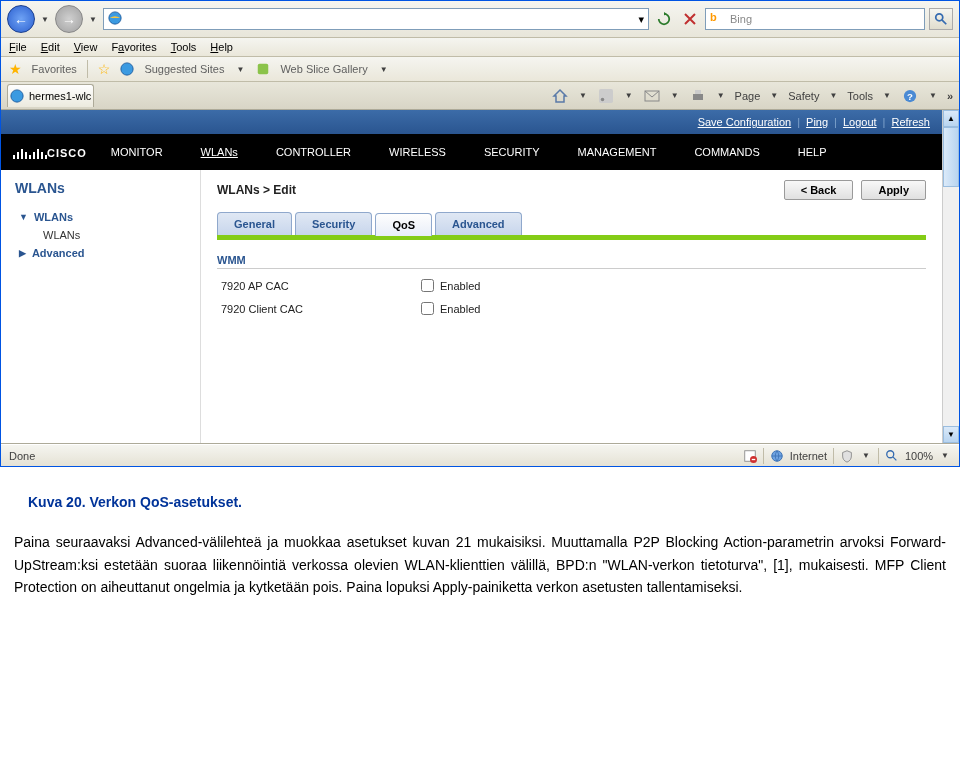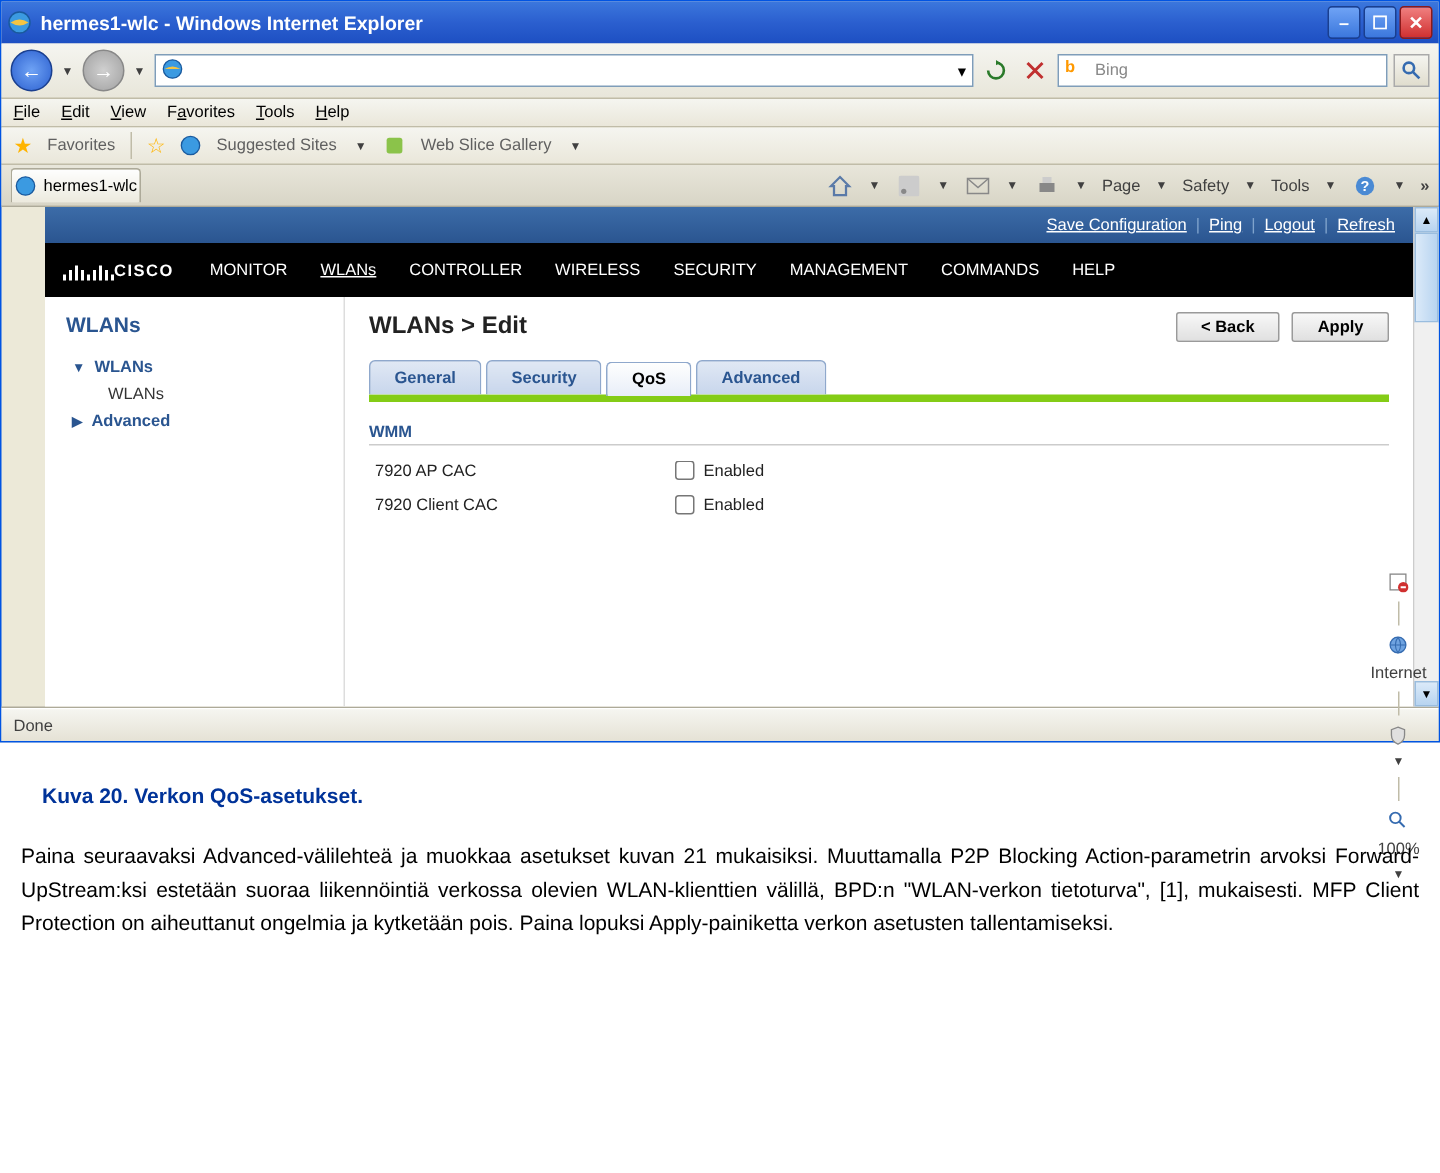--- a/index.html
+++ b/index.html
@@ -37,96 +37,82 @@
   .sep { width: 1px; height: 18px; background: #c0bca8; }
   
   .tabbar { background: linear-gradient(to bottom, #e8e6da, #d8d5c6); padding: 0 6px; border-bottom: 1px solid #adaa99; display: flex; align-items: center; height: 28px; }
   .tab { background: linear-gradient(to bottom, #fefefe, #eceade); border: 1px solid #adaa99; border-bottom: none; padding: 4px 2px; display: flex; align-items: center; gap: 5px; border-radius: 3px 3px 0 0; }
   .tab .ie-small { width: 14px; height: 14px; }
   .tabbar .right { margin-left: auto; display: flex; align-items: center; gap: 8px; color: #404040; }
   .tool-icon { width: 18px; height: 18px; display: flex; align-items: center; justify-content: center; }
   
   
   .content-frame { display: flex; height: 334px; border-bottom: 1px solid #adaa99; }
-  .content-main { flex: 1; overflow: hidden; padding-left: 29px; }
+  .content-main { flex: 1; overflow: hidden; }
   .scrollbar { width: 17px; background: #eee; border-left: 1px solid #ccc; display: flex; flex-direction: column; }
   .scroll-btn { height: 17px; background: linear-gradient(to bottom, #dbeaf9, #b8d4f0); border: 1px solid #9abddf; display: flex; align-items: center; justify-content: center; font-size: 8px; }
   .scroll-track { flex: 1; background: #f0f0f0; }
   .scroll-thumb { height: 60px; background: linear-gradient(to right, #dbeaf9, #b8d4f0); border: 1px solid #9abddf; margin: 0; }
   
   .cisco-top { background: linear-gradient(to bottom, #3c6ca8, #2a5590); color: #fff; height: 24px; display: flex; align-items: center; justify-content: flex-end; padding: 0 12px; font-size: 11px; gap: 6px; }
   .cisco-top a { color: #fff; text-decoration: underline; cursor: pointer; }
   .cisco-top .sepline { color: #7fa3cc; }
   
   .cisco-nav { background: #000; color: #fff; height: 36px; display: flex; align-items: center; padding: 0 12px; }
   .cisco-logo { display: flex; flex-direction: row; align-items: center; margin-right: 24px; }
   .cisco-bars { display: flex; gap: 2px; align-items: flex-end; height: 14px; }
   .cisco-bars div { width: 2px; background: #fff; }
   .cisco-logo-text { font-size: 11px; font-weight: bold; letter-spacing: 1px; margin-top: 2px; }
-  .cisco-nav-items { display: flex; gap: 22px; font-size: 11px; }
+  .cisco-nav-items { display: flex; gap: 38px; font-size: 11px; }
   .cisco-nav-items span { cursor: pointer; }
   .cisco-nav-items .active { text-decoration: underline; color: #fff; }
   
   .cisco-body { display: flex; background: #fff; height: 274px; }
   .cisco-sidebar { width: 200px; padding: 10px 14px; border-right: 1px solid #ddd; }
   .cisco-sidebar h3 { color: #2a5590; font-size: 14px; margin-bottom: 12px; font-weight: bold; }
   .sidebar-item { display: flex; align-items: center; gap: 6px; padding: 3px 4px; font-size: 11px; color: #333; cursor: pointer; }
   .sidebar-item .tri-down { color: #2a5590; font-size: 9px; }
   .sidebar-item .tri-right { color: #2a5590; font-size: 9px; }
   .sidebar-item.sub { padding-left: 28px; }
   .sidebar-item.bold { font-weight: bold; color: #2a5590; }
   
   .cisco-main { flex: 1; padding: 10px 16px; font-size: 11px; color: #222; }
   .cisco-main-head { display: flex; align-items: center; margin-bottom: 12px; }
-  .cisco-main-head h3 { font-size: 16px; font-weight: bold; }
+  .cisco-main-head h3 { font-size: 12px; font-weight: bold; }
   .cisco-btns { margin-left: auto; display: flex; gap: 8px; }
   .cisco-btn { background: linear-gradient(to bottom, #f8f8f8, #e0e0e0); border: 1px solid #9a9a9a; padding: 3px 16px; font-size: 11px; font-weight: bold; cursor: pointer; border-radius: 2px; }
   
   .cisco-tabs { display: flex; border-bottom: 5px solid #84cc16; margin-bottom: 14px; }
   .ctab { background: linear-gradient(to bottom, #e0e8f4, #c8d6ec); border: 1px solid #8fa8cc; border-bottom: none; padding: 5px 16px; margin-right: 3px; border-radius: 4px 4px 0 0; font-weight: bold; color: #2a5590; cursor: pointer; }
   .ctab.active { background: linear-gradient(to bottom, #fefefe, #e8eef8); color: #000; position: relative; top: 1px; }
   
   .form-row { display: flex; align-items: center; margin-bottom: 10px; padding-left: 4px; }
   .form-row label { width: 200px; }
   .form-row select { border: 1px solid #7f9db9; font-size: 11px; padding: 1px; background: #fff; width: 140px; }
   .form-row input[type=checkbox] { margin-right: 6px; }
   .form-section { color: #2a5590; font-weight: bold; margin: 8px 0 10px 0; border-bottom: 1px solid #ccc; padding-bottom: 2px; }
   
   
   .statusbar { background: linear-gradient(to bottom, #f5f5f0, #e5e2d5); border-top: 1px solid #fff; height: 22px; display: flex; align-items: center; padding: 0 8px; font-size: 11px; color: #404040; gap: 6px; }
-  .statusbar .right-status { margin-left: auto; display: flex; align-items: center; gap: 6px; flex-direction: column; }
+  .statusbar .right-status { margin-left: auto; display: flex; align-items: center; gap: 6px; }
   .status-sep { width: 1px; height: 16px; background: #c0bca8; }
   
   
   .doc { padding: 24px 14px 30px 14px; font-family: Arial, sans-serif; font-size: 14px; line-height: 1.6; color: #000; }
   .doc .caption { color: #003399; font-weight: bold; margin-bottom: 18px; font-size: 14px; padding-left: 14px; }
   .doc p { text-align: justify; margin-bottom: 6px; }
   .doc .huom { font-weight: bold; }
 
   svg { display: block; }
 </style>
 </head>
 <body>
 
 <div class="window">
 
-  <div class="titlebar">
-    <span class="ie-icon">
-      <svg width="16" height="16" viewBox="0 0 16 16">
-          <circle cx="8" cy="8" r="7" fill="#3b9ae1" stroke="#1a5a9e"></circle>
-          <path d="M2 8 Q8 4 14 8 Q8 12 2 8" fill="#f5c542"></path>
-        </svg>
-    </span>
-    <span class="title-text">hermes1-wlc - Windows Internet Explorer</span>
-    <div class="win-btns">
-      <div class="win-btn">–</div>
-      <div class="win-btn">☐</div>
-      <div class="win-btn close">✕</div>
-    </div>
-  </div>
 
   <div class="toolbar">
     <div class="nav-btn nav-back">
         <span class="arrow">←</span>
       </div>
     <span class="drop-arrow">▼</span>
     <div class="nav-btn nav-fwd">
         <span class="arrow">→</span>
       </div>
     <span class="drop-arrow">▼</span>

